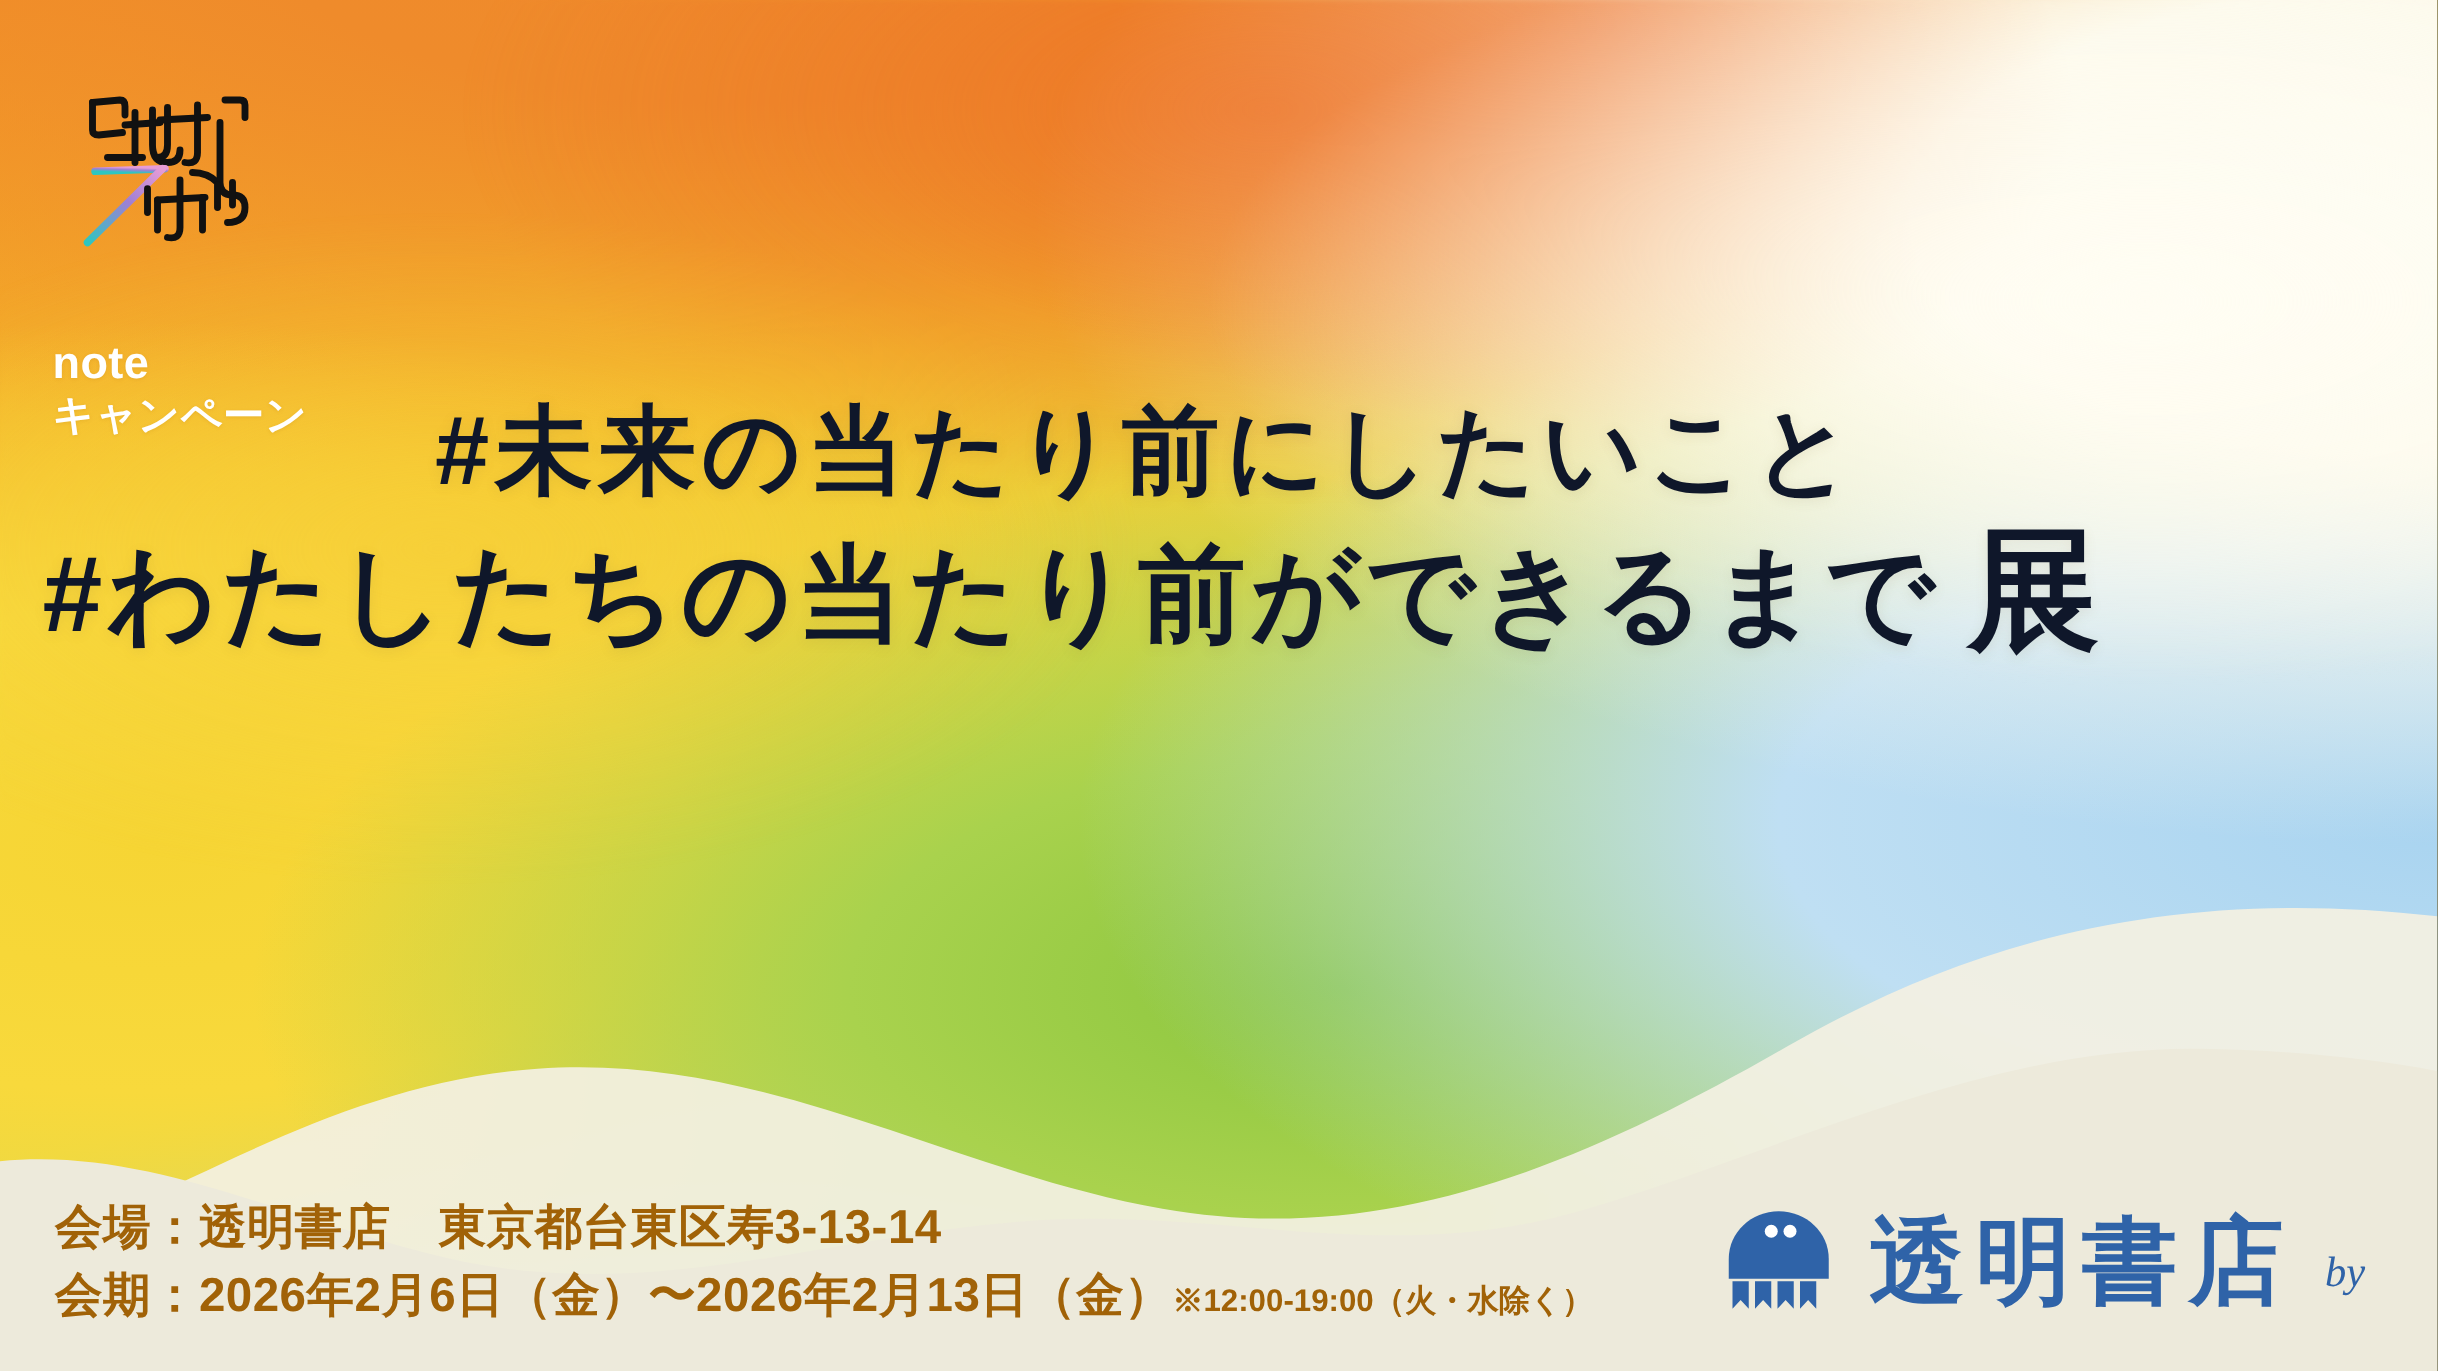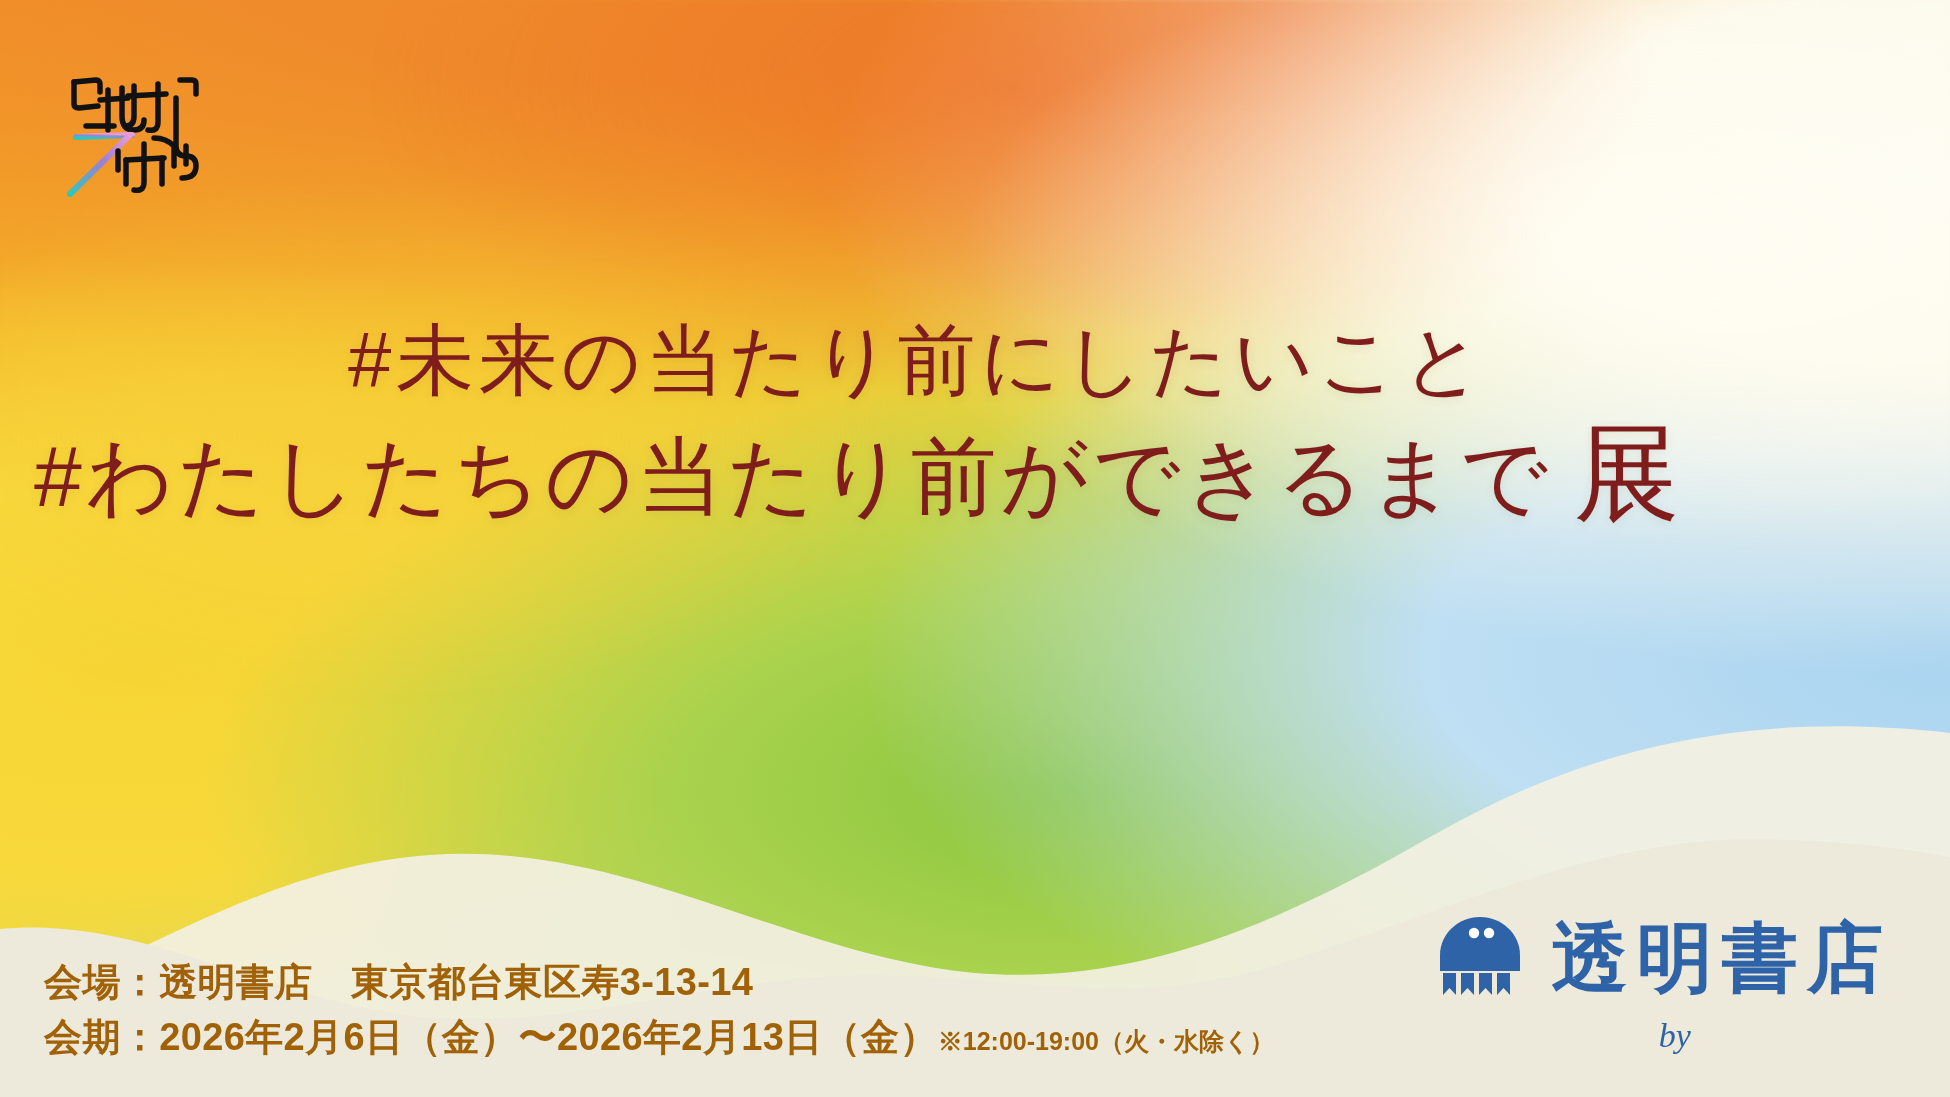--- a/index.html
+++ b/index.html
@@ -57,22 +57,22 @@
   .eyebrow .l1{font-size:36px;display:block;}
   .eyebrow .l2{font-size:33px;display:block;letter-spacing:.01em;}
 
   
   .headline{
     position:absolute;
     left:0; top:320px;
     width:100%;
   }
   .hl-line{
-    color:#7f1d1d;
-    font-weight:400;
+    color:#0f172a;
+    font-weight:700;
     white-space:nowrap;
     text-shadow:0 2px 10px rgba(120,110,60,.12);
   }
   .hl1{
     margin-left:348px;
     font-size:78px;
     letter-spacing:.06em;
     line-height:1.05;
   }
   .hl2{
@@ -96,21 +96,21 @@
     font-weight:700;
   }
   .info-line{display:block;white-space:nowrap;}
   .info-venue{font-size:38px;line-height:1.45;letter-spacing:.01em;}
   .info-dates{font-size:38px;line-height:1.45;letter-spacing:.01em;}
   .info-note{font-size:25px;letter-spacing:0;}
 
   
   .shop{
     position:absolute; right:58px; bottom:44px;
-    display:flex; flex-direction:column; align-items:center;justify-content:space-between;
+    display:flex; align-items:center;justify-content:space-between;
   }
   .shop-row{display:flex;align-items:center;gap:26px;}
   .jelly{width:92px;height:86px;flex:0 0 auto;}
   .jelly svg{display:block;width:100%;height:100%;}
   .shop-name{
     color:#2f63a8;
     font-size:76px;
     font-weight:700;
     letter-spacing:.12em;
     line-height:1;
@@ -188,20 +188,24 @@
         <path d="M86,122 L124,120"></path>
         <path d="M104,106 L104,144 Q104,154 94,152"></path>
         <path d="M86,122 L86,146"></path>
         <path d="M122,120 L122,146"></path>
         <path d="M134,110 L134,128"></path>
         <path d="M146,108 L146,126"></path>
       </g>
     </svg>
   </div>
 
+  <div class="eyebrow">
+    <span class="l1">note</span>
+    <span class="l2">キャンペーン</span>
+  </div>
 
   <div class="headline">
     <div class="hl-line hl1">#未来の当たり前にしたいこと</div>
     <div class="hl-line hl2">
       <span>#わたしたちの当たり前ができるまで</span><span class="ten">展</span>
     </div>
   </div>
 
   <div class="info">
     <span class="info-line info-venue">会場：透明書店　東京都台東区寿3-13-14</span>

